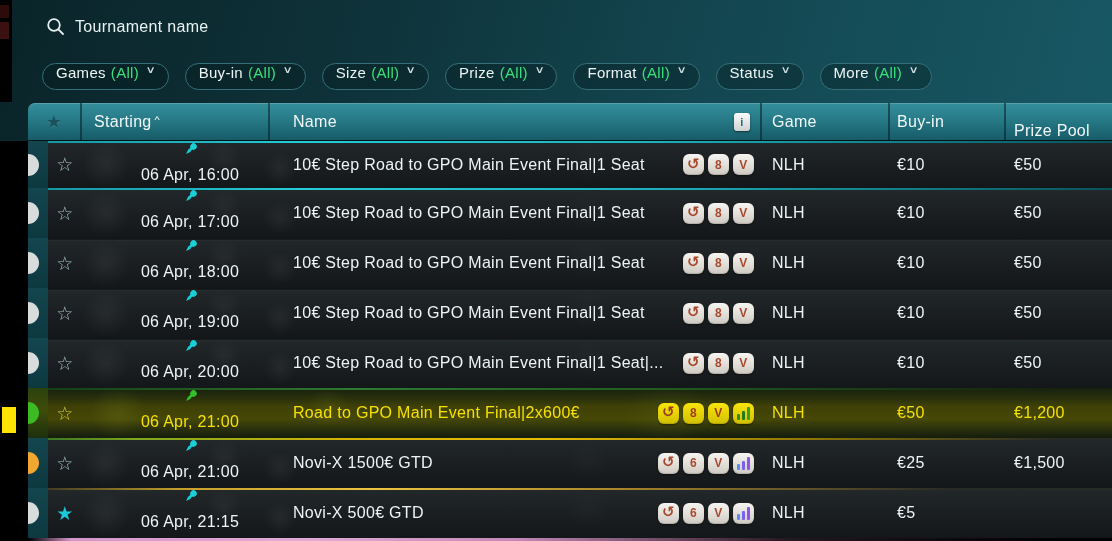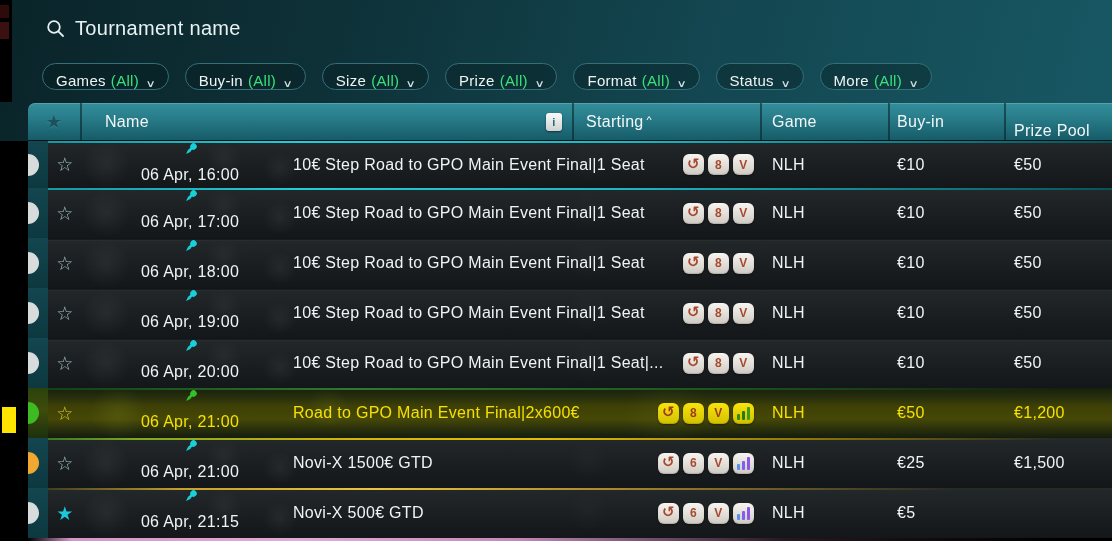--- a/index.html
+++ b/index.html
@@ -11,25 +11,25 @@
   .topbar { position:absolute; left:0; top:0; width:1112px; height:141px;
     background:linear-gradient(105deg,#0a2429 0%,#0e3138 30%,#134650 62%,#175864 100%); }
   .edge-strip { position:absolute; left:0; top:0; width:12px; height:102px; background:#000; }
   .artifact { position:absolute; left:0; width:9px; }
   .a1 { top:5px; height:13px; background:#2e0b0b; }
   .a2 { top:22px; height:17px; background:#3a1010; }
 
   .searchrow { position:absolute; left:46px; top:17px; display:flex; align-items:center; gap:10px; }
   .search-svg { display:block; }
   .search-input { background:transparent; border:none; outline:none; color:#eef6f6;
-    font-family:inherit; font-size:20px; letter-spacing:.3px; width:320px; }
+    font-family:inherit; font-size:16px; letter-spacing:.3px; width:320px; }
   .search-input::placeholder { color:#e9f2f2; opacity:1; }
 
   .pills { position:absolute; left:42px; top:63px; display:flex; gap:16px; }
-  .pill { display:flex; align-items:flex-end; height:27px; padding:0 13px; border:1px solid #35707a;
+  .pill { display:flex; align-items:flex-start; height:27px; padding:0 13px; border:1px solid #35707a;
     border-radius:14px; background:rgba(6,26,30,.38); color:#eef4f4; font-size:15px; cursor:pointer; white-space:nowrap; }
   .pill .all { color:#3ae07a; margin-left:5px; }
   .pill .chev { color:#d5e4e4; font-size:10px; margin-left:8px; transform:scaleX(1.4); }
 
   
   .table { position:absolute; left:28px; top:103px; width:1084px; height:438px; }
   .thead { display:flex; height:38px; color:#f2f7f7; font-size:16px;
     background:linear-gradient(180deg,#338e9b 0%,#2a7f8c 35%,#1c6673 80%,#175b67 100%);
     border-top-left-radius:7px; box-shadow:inset 0 1px 0 rgba(255,255,255,.18); border-bottom:1px solid #071417; }
   .th { display:flex; align-items:center; border-right:2px solid rgba(7,30,35,.55); height:100%; }
@@ -161,27 +161,27 @@
   <div class="edge-strip">
     <div class="artifact a1"></div>
     <div class="artifact a2"></div>
   </div>
 
   <div class="table">
     <div class="thead">
       <div class="th th-star">
         <span class="hdr-star">★</span>
       </div>
+      <div class="th th-start">
+        <span>Starting</span>
+        <span class="sort-caret">^</span>
+      </div>
       <div class="th th-name">
         <span>Name</span>
         <span class="info-chip">i</span>
-      </div>
-      <div class="th th-start">
-        <span>Starting</span>
-        <span class="sort-caret">^</span>
       </div>
       <div class="th th-game">
         <span>Game</span>
       </div>
       <div class="th th-buyin">
         <span>Buy-in</span>
       </div>
       <div class="th th-prize">
         <span>Prize Pool</span>
       </div>

